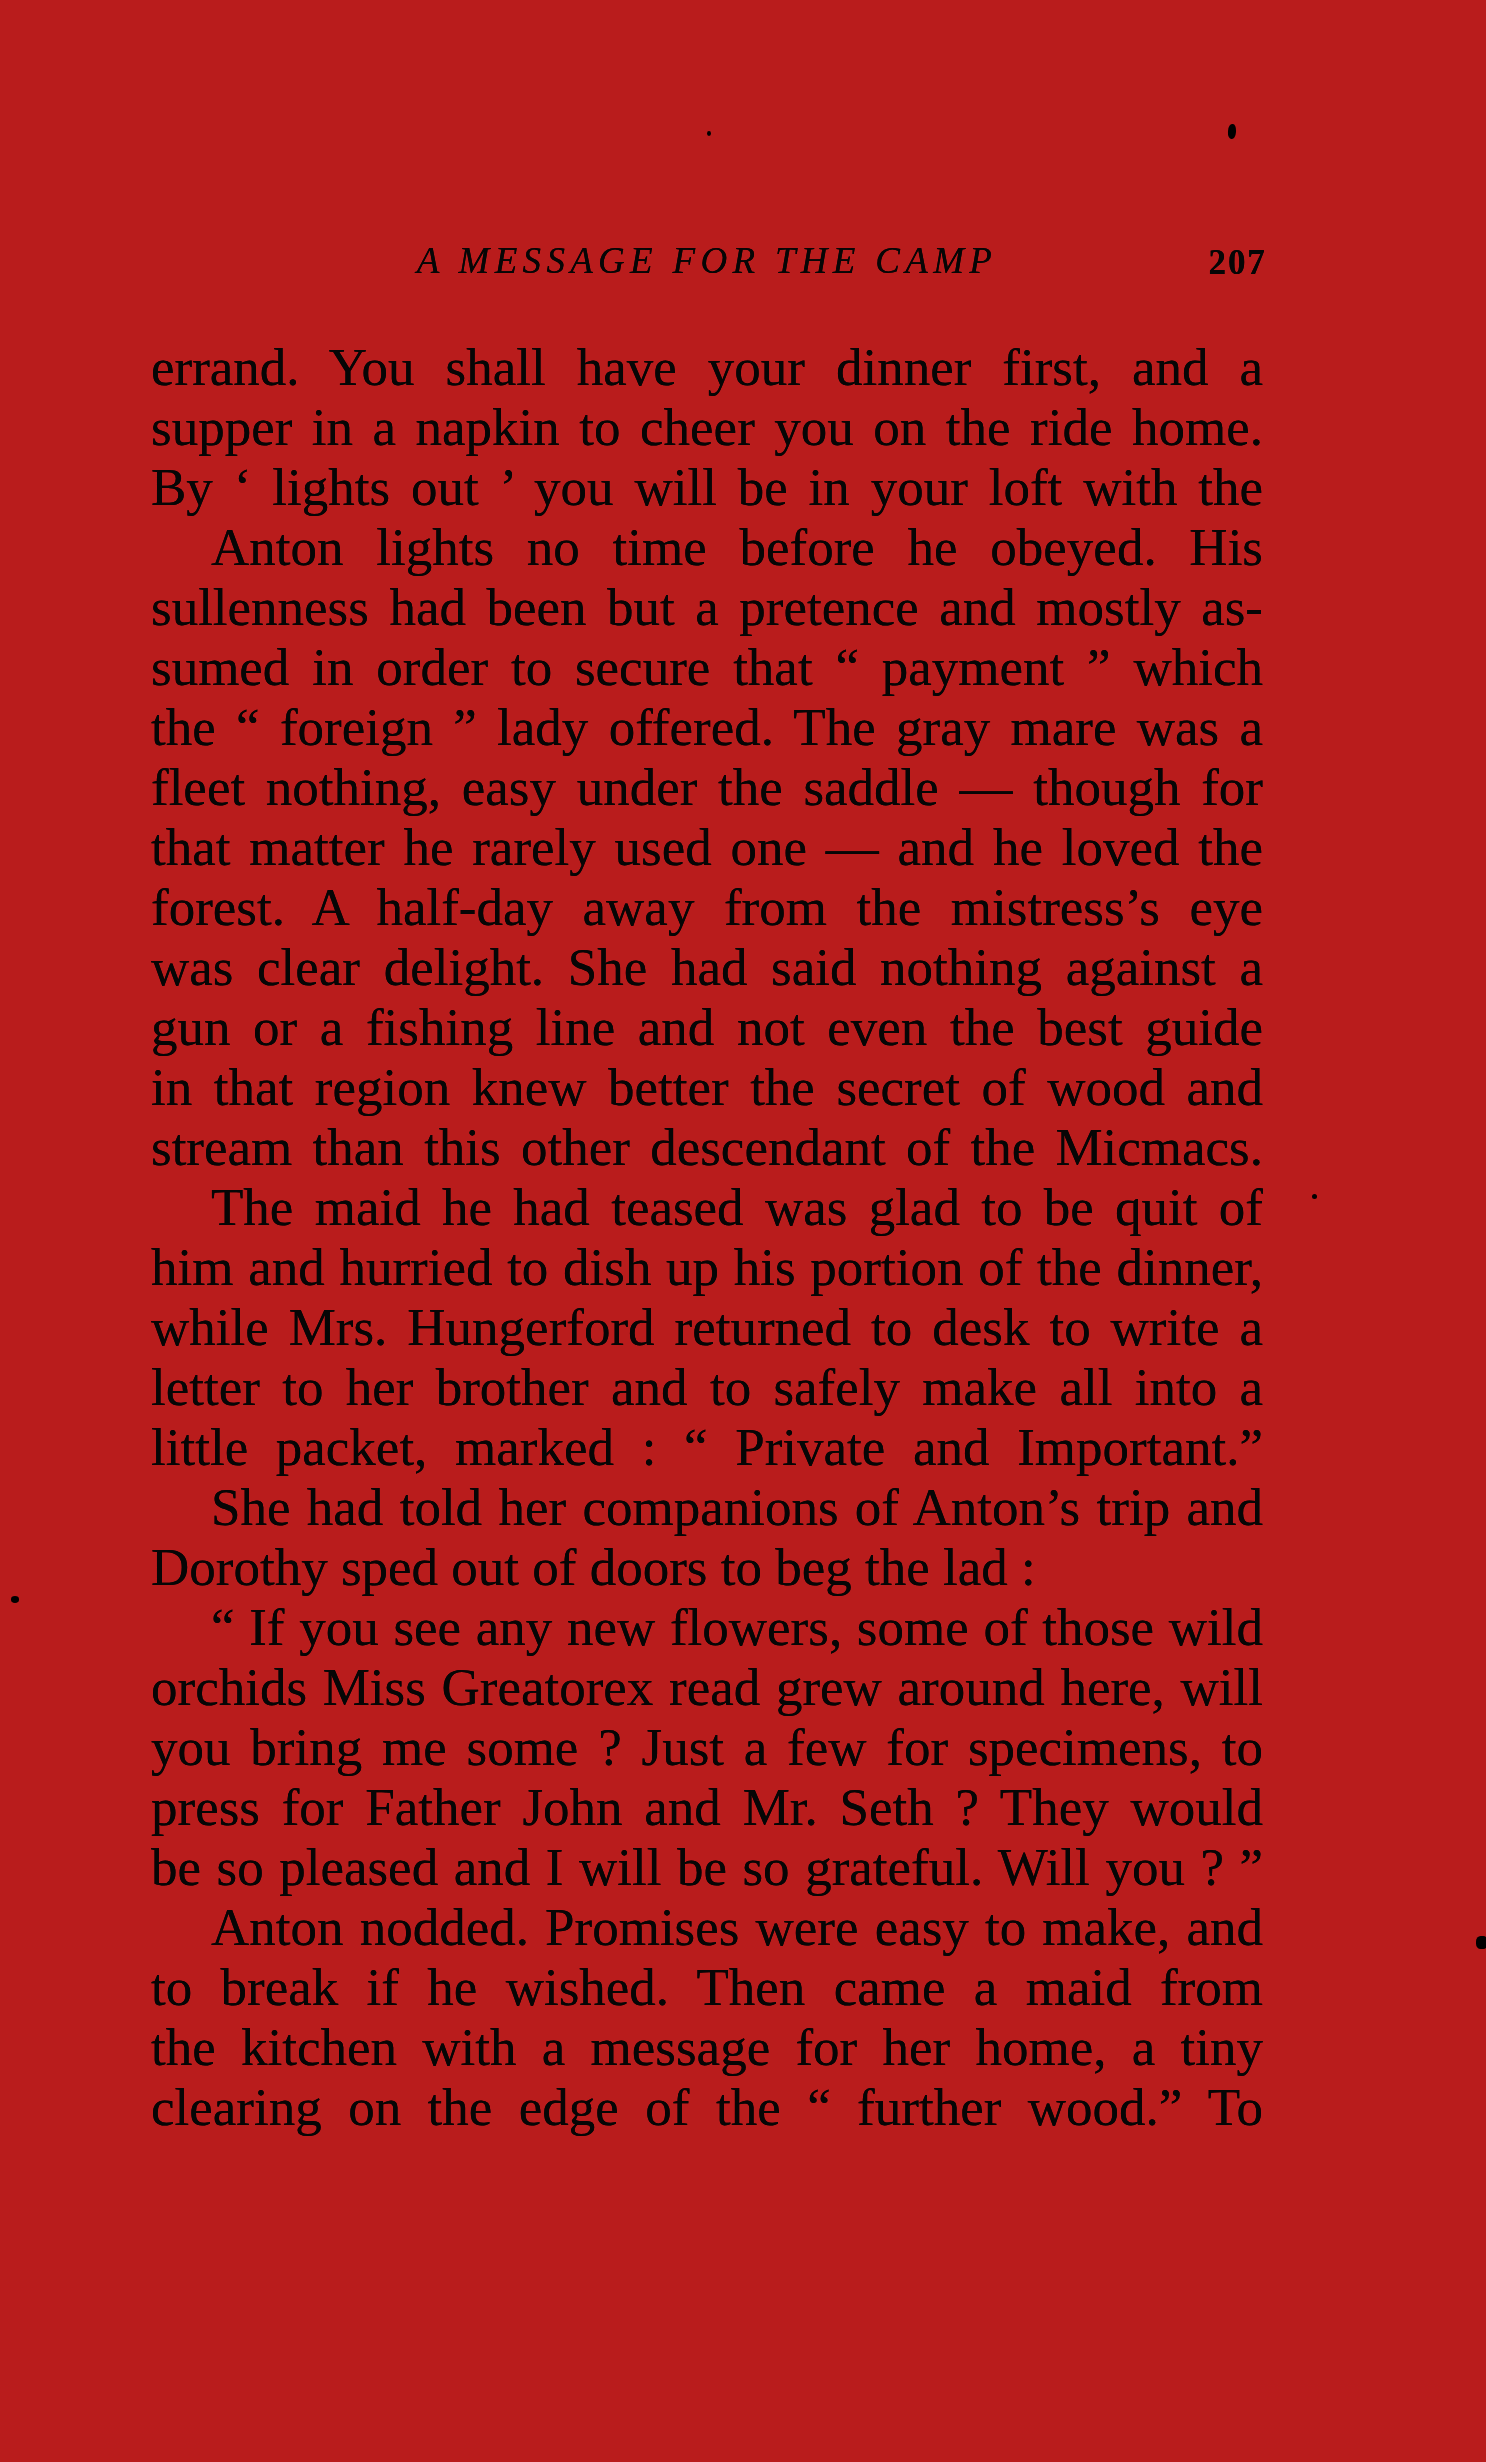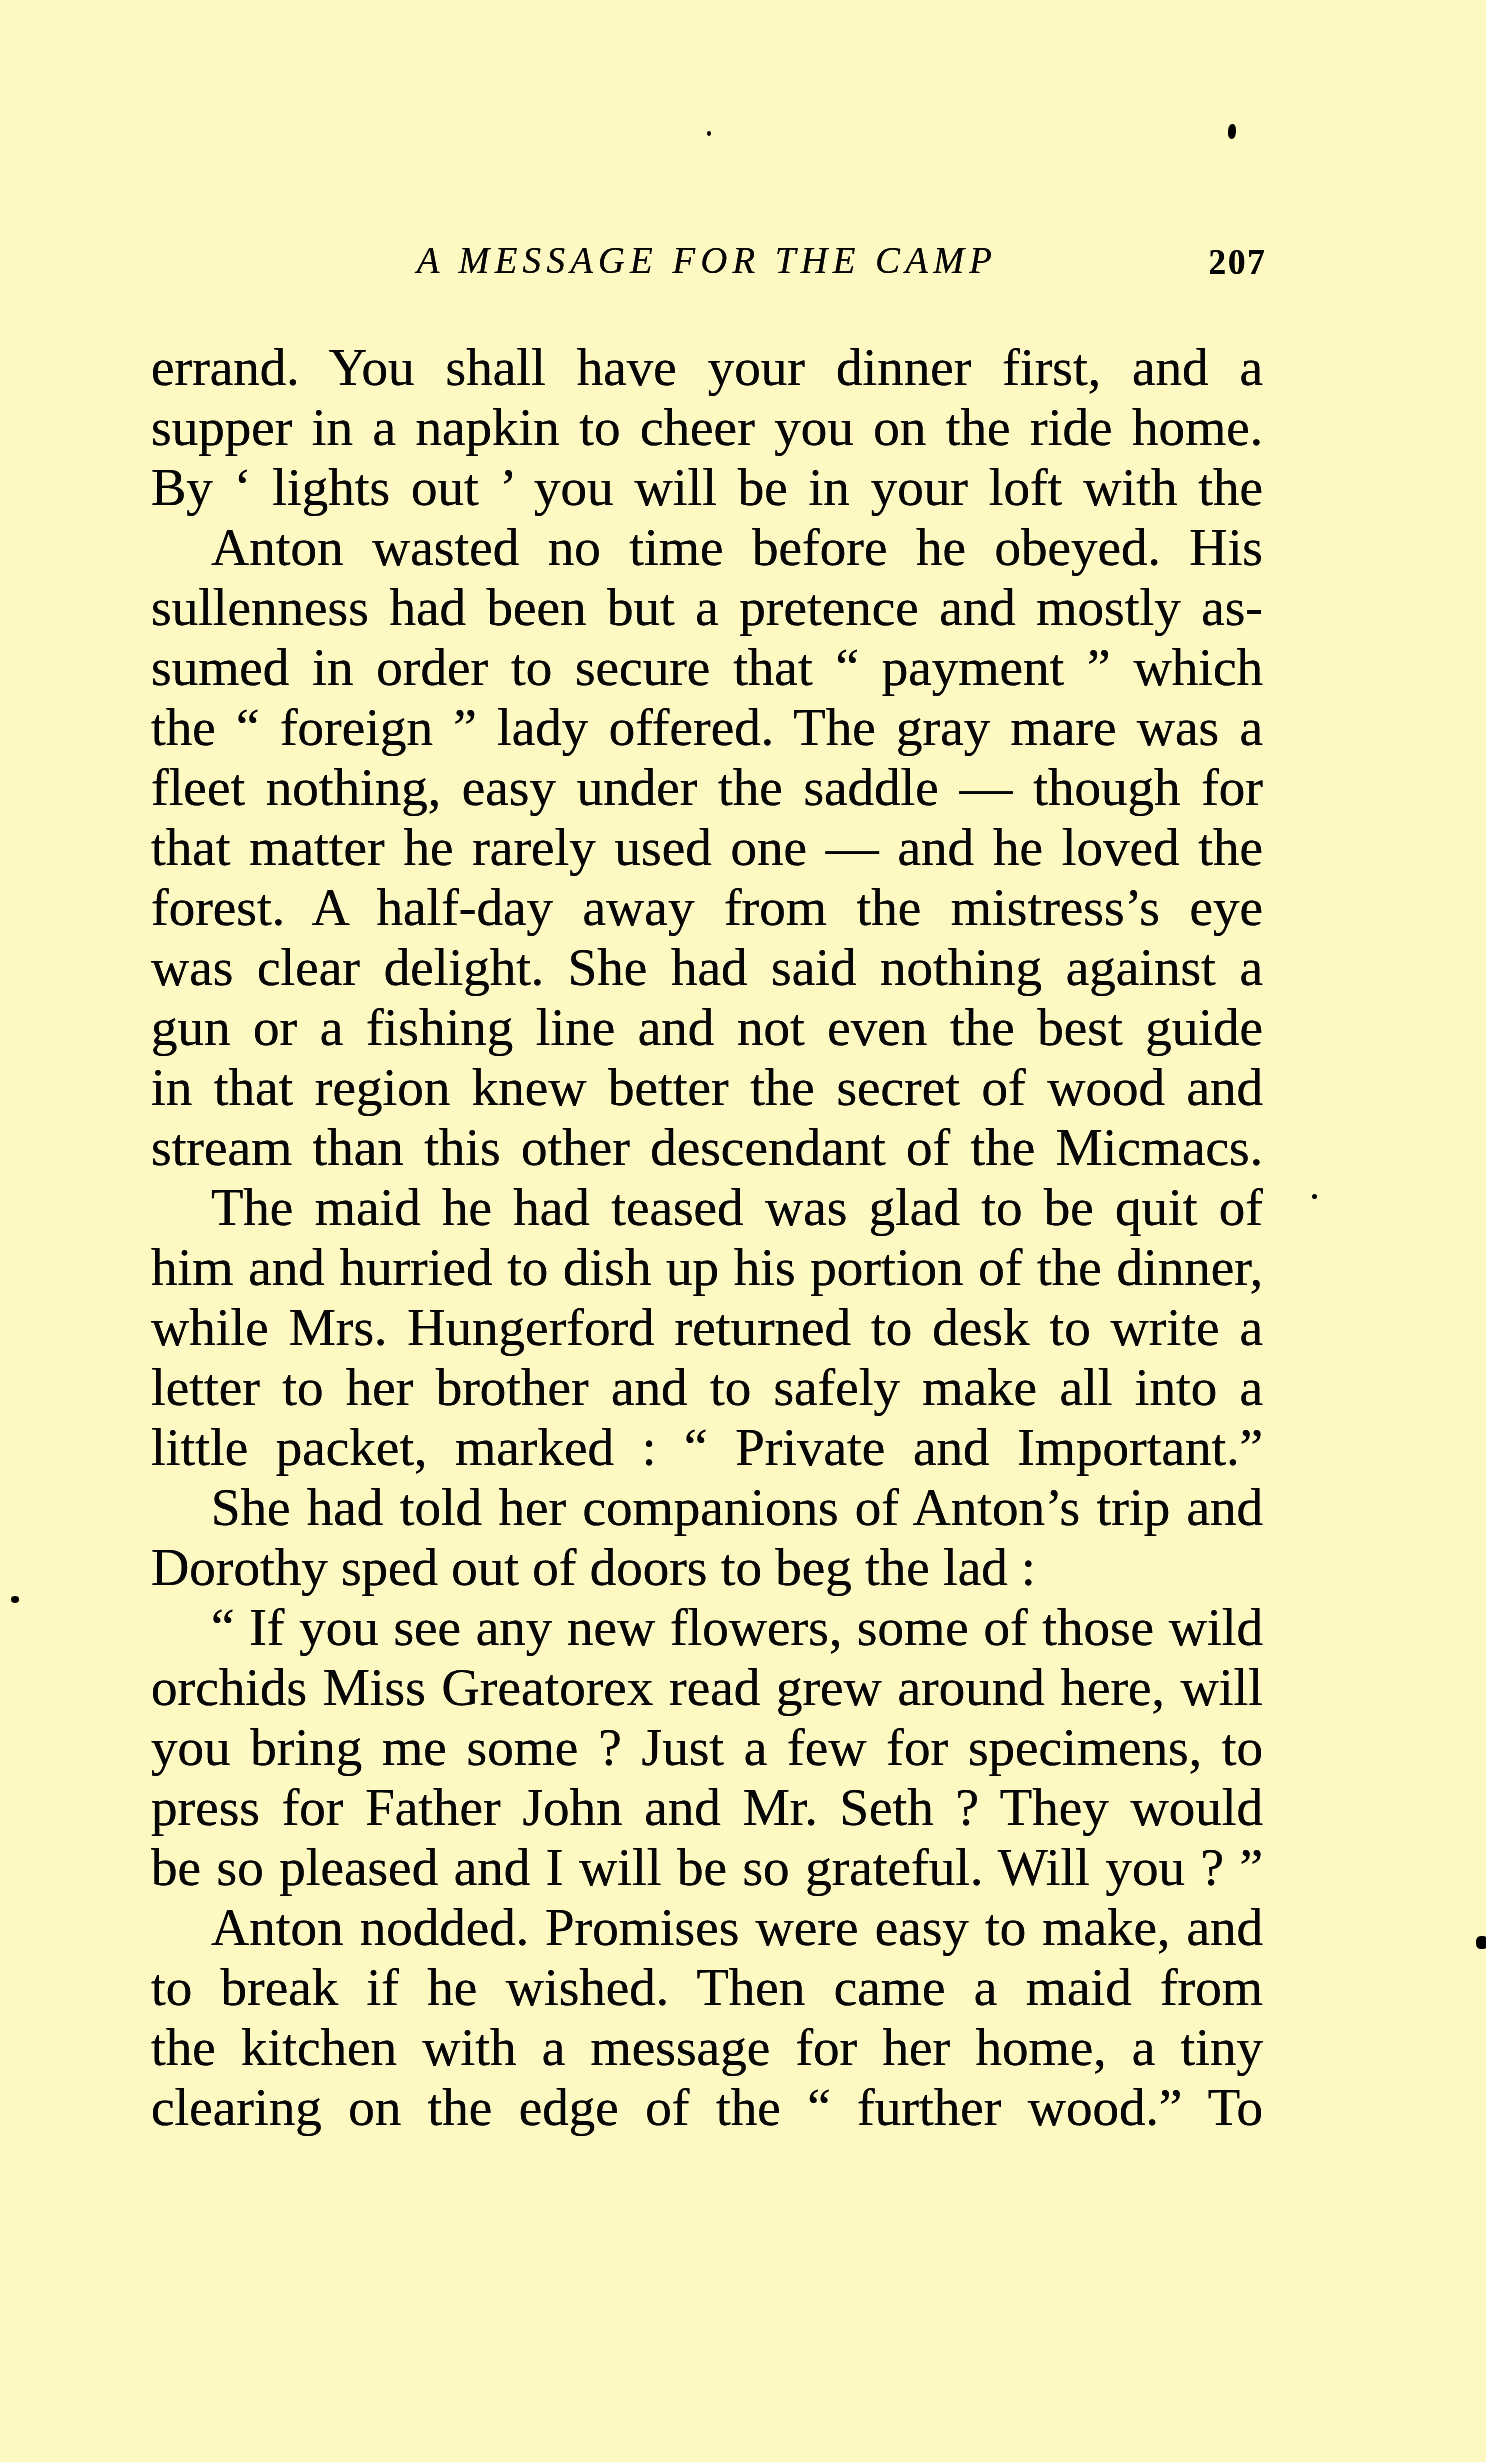--- a/index.html
+++ b/index.html
@@ -1,21 +1,21 @@
 <!DOCTYPE html>
 <html style="font-size:14px"><head>
 <meta charset="utf-8">
 <style>
   html, body { margin: 0; padding: 0; background: #ffffff; }
 
   .page {
     position: relative;
     width: 1486px;
     height: 2462px;
-    background: #fef9c3;
+    background: #b91c1c;
     overflow: hidden;
     font-family: "Liberation Serif", "DejaVu Serif", serif;
     color: #060606;
   }
 
   
   .running-head {
     position: absolute;
     top: 236px;
     left: 151px;
@@ -78,21 +78,21 @@
 
   <div class="running-head">
     <div class="title">A MESSAGE FOR THE CAMP</div>
     <div class="pagenum">207</div>
   </div>
 
   <div class="text-block">
     <div class="line">errand.  You shall have your dinner first, and a</div>
     <div class="line">supper in a napkin to cheer you on the ride home.</div>
     <div class="line">By ‘ lights out ’ you will be in your loft with the</div>
-    <div class="line indent">Anton wasted no time before he obeyed.  His</div>
+    <div class="line indent">Anton lights no time before he obeyed.  His</div>
     <div class="line">sullenness had been but a pretence and mostly as-</div>
     <div class="line">sumed in order to secure that “ payment ” which</div>
     <div class="line">the “ foreign ” lady offered.  The gray mare was a</div>
     <div class="line">fleet nothing, easy under the saddle — though for</div>
     <div class="line">that matter he rarely used one — and he loved the</div>
     <div class="line">forest.  A half-day away from the mistress’s eye</div>
     <div class="line">was clear delight.  She had said nothing against a</div>
     <div class="line">gun or a fishing line and not even the best guide</div>
     <div class="line">in that region knew better the secret of wood and</div>
     <div class="line">stream than this other descendant of the Micmacs.</div>

